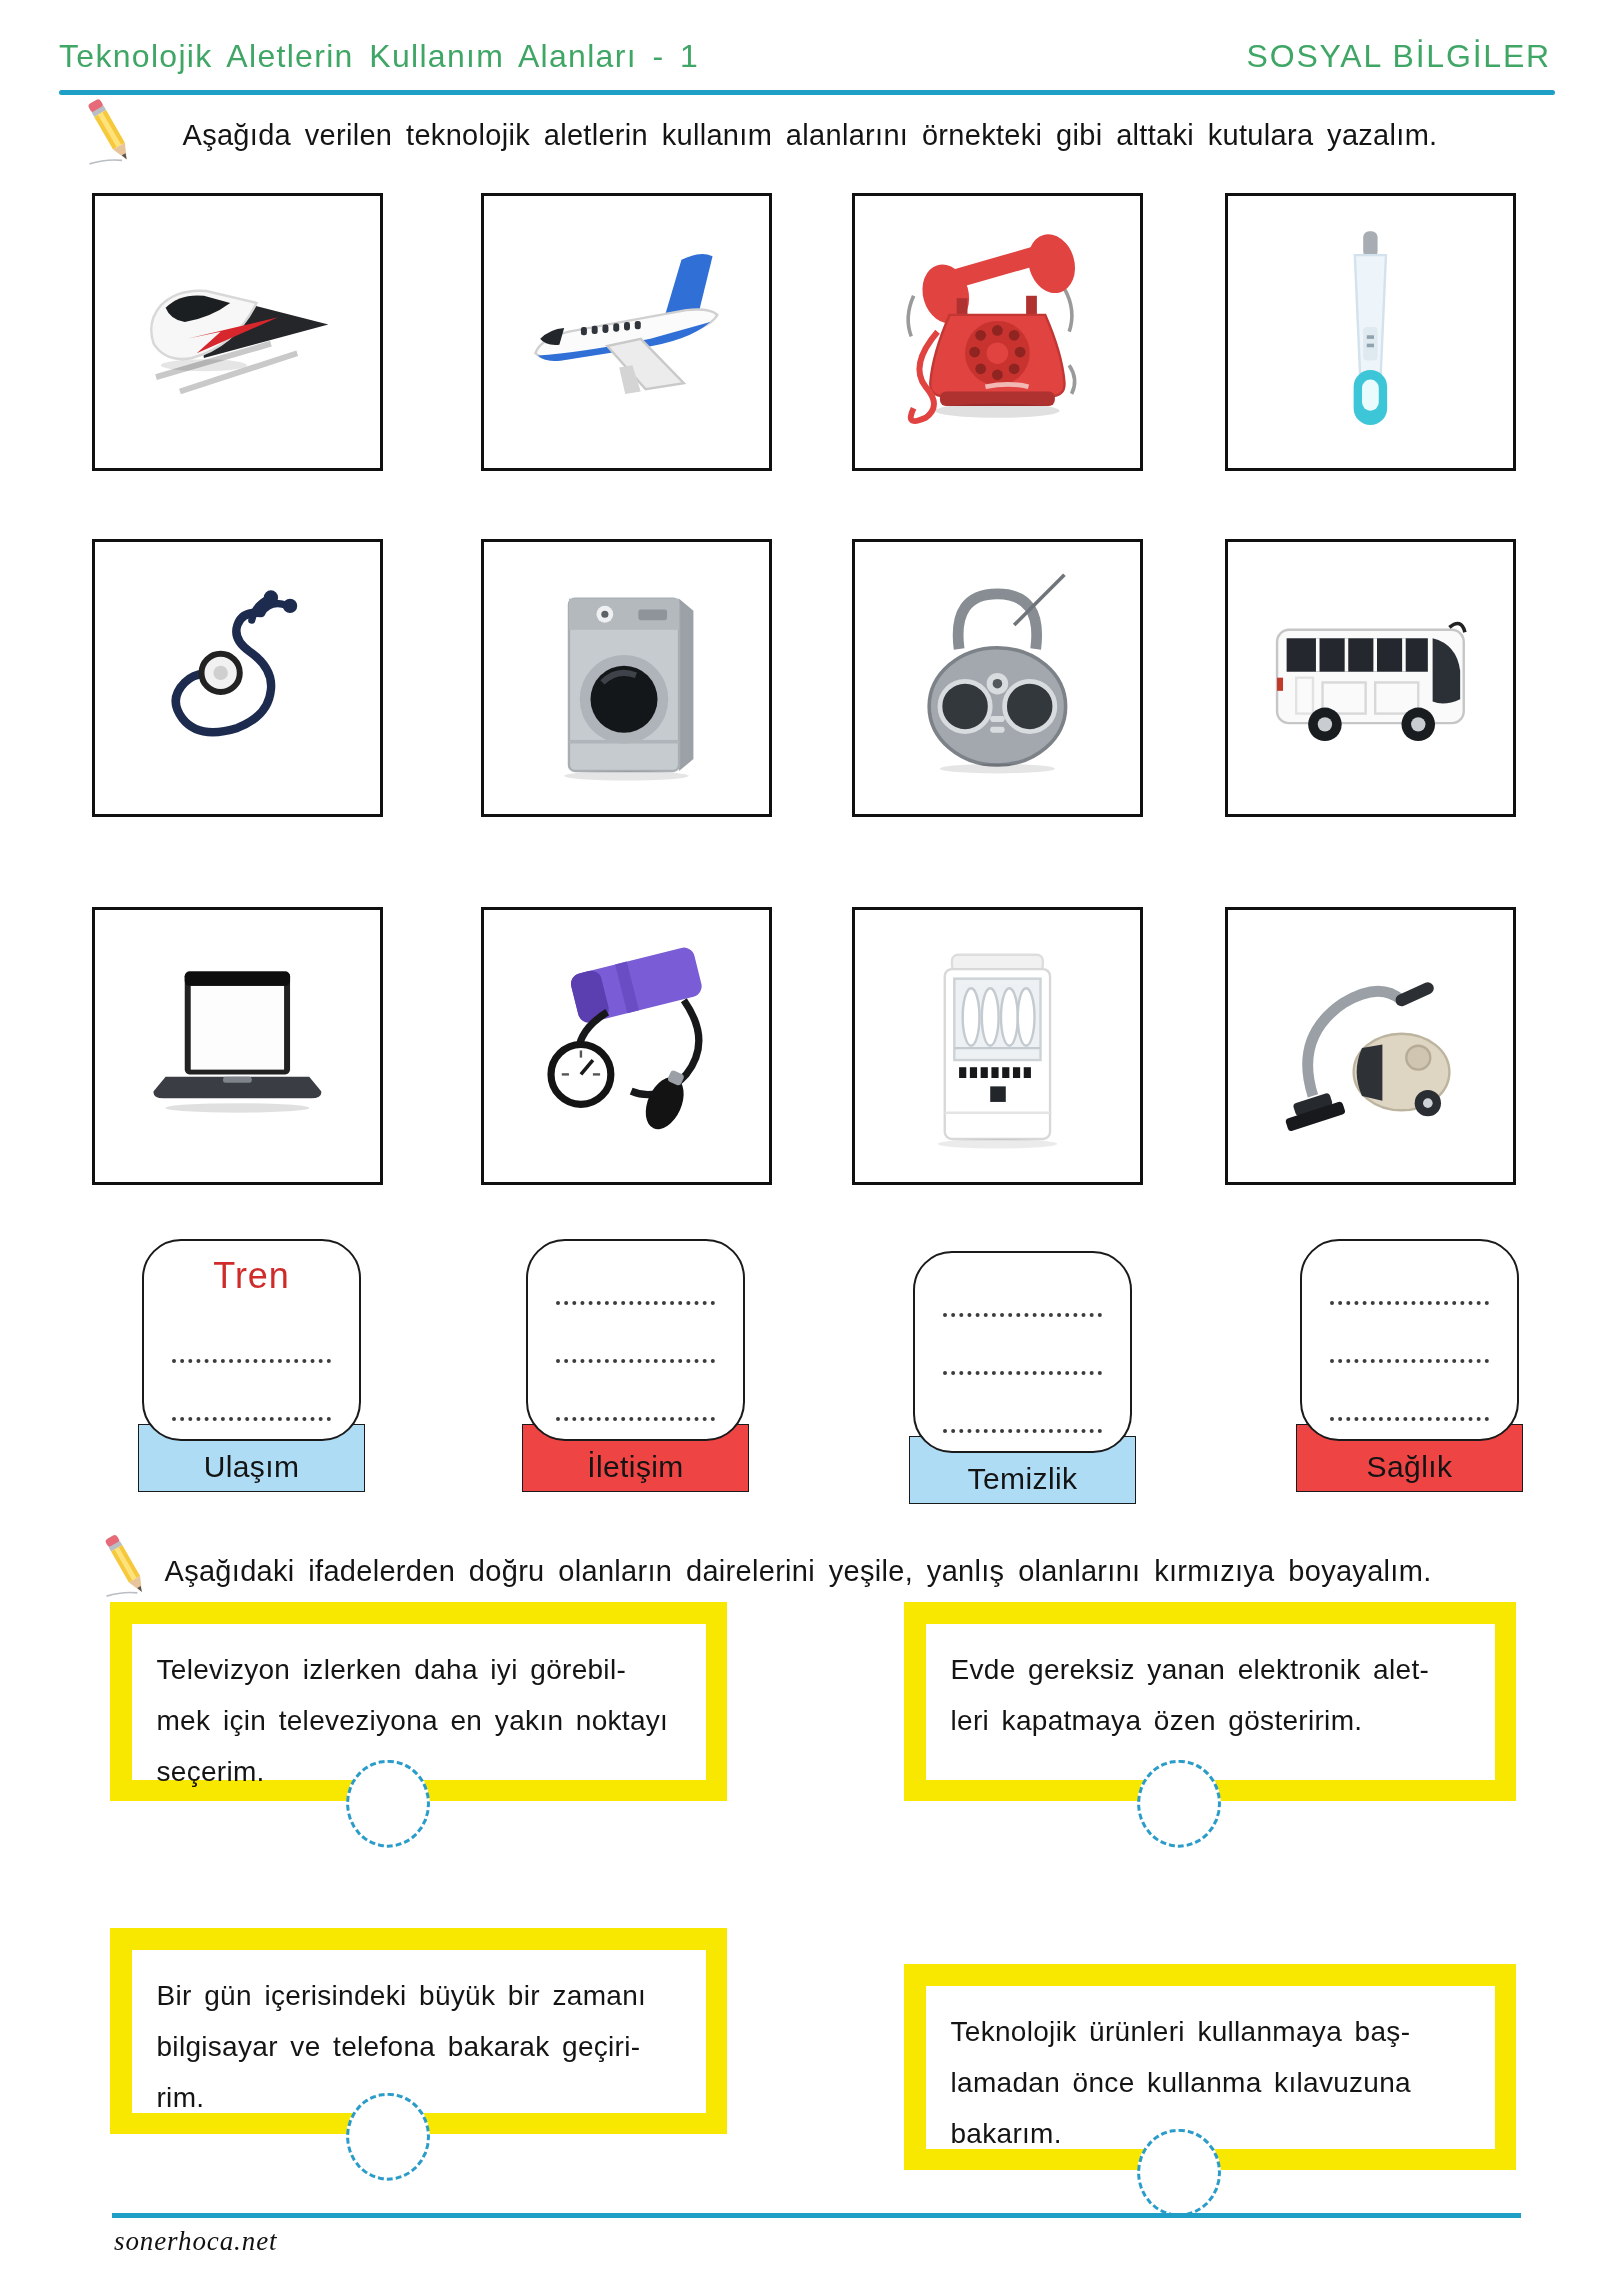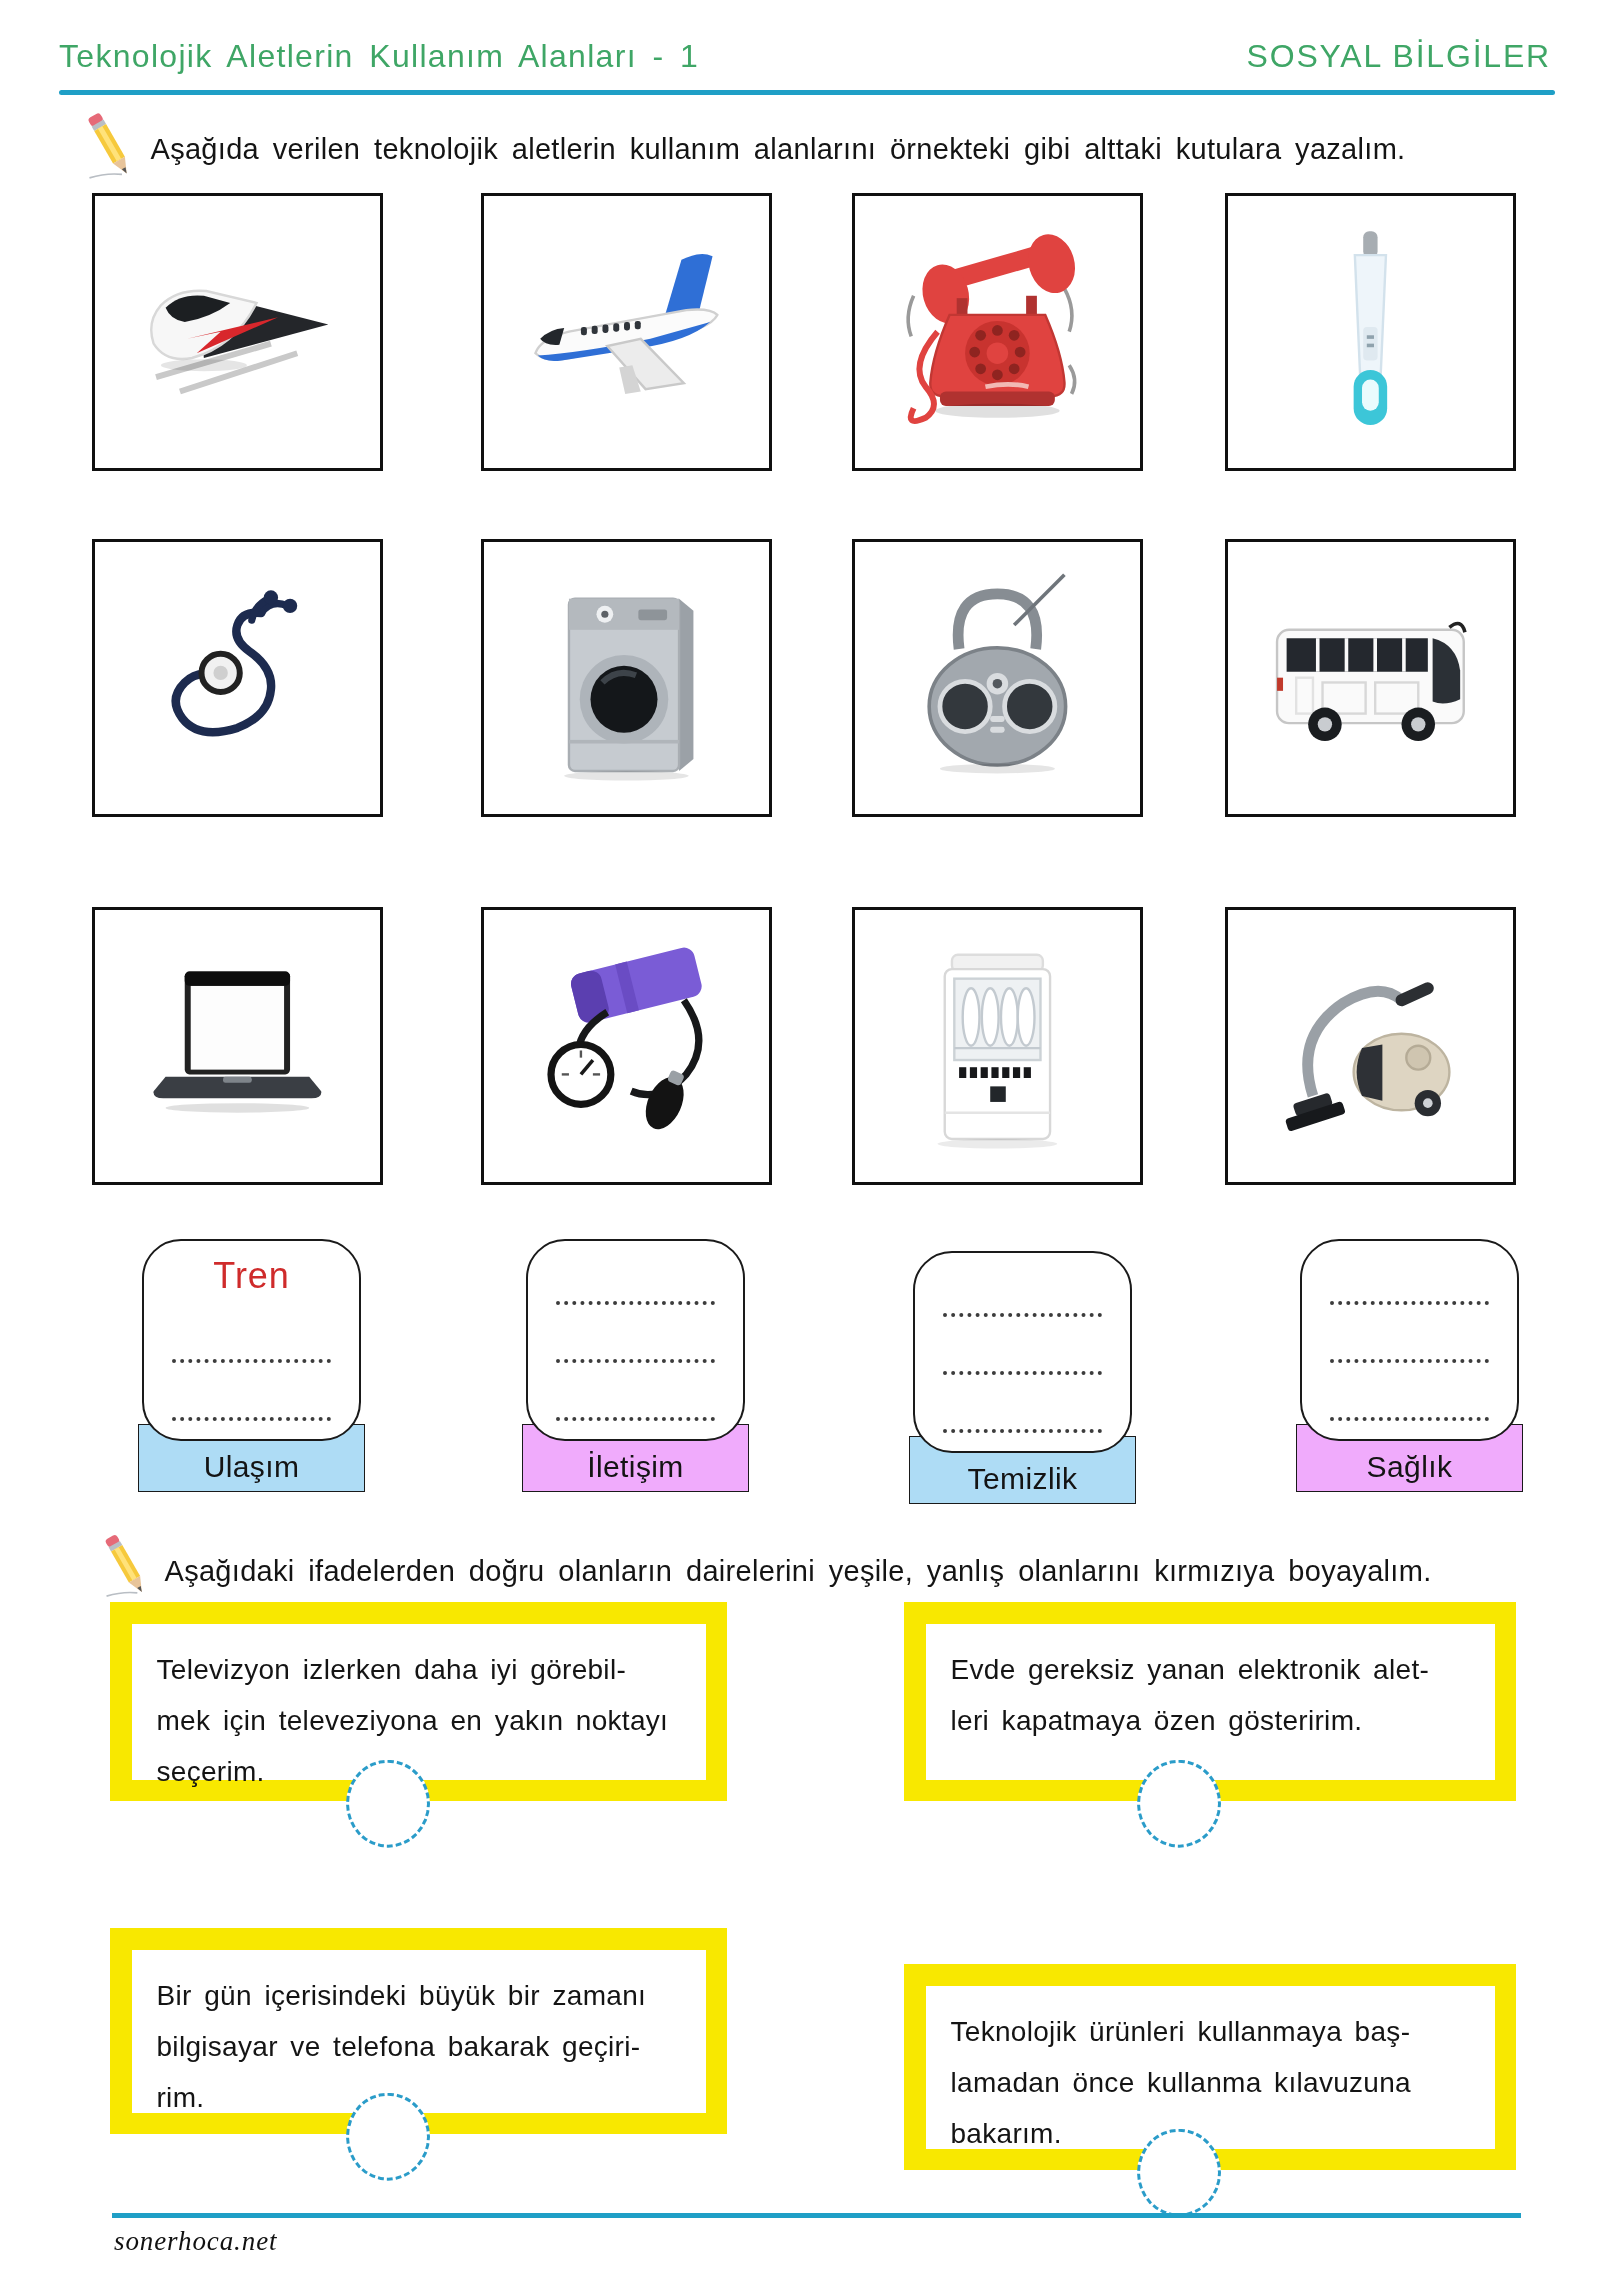--- a/index.html
+++ b/index.html
@@ -19,21 +19,21 @@
   
   .imgbox{position:absolute;width:291px;height:278px;border:3.6px solid #101010;background:#ffffff;
           box-sizing:border-box;display:flex;align-items:center;justify-content:center;}
   .imgbox svg{width:88%;height:88%;}
 
   
   .answer{position:absolute;top:1239px;width:219px;height:253px;}
   .band{position:absolute;left:-3.6px;right:-3.6px;bottom:0;height:68px;border:1.8px solid #1a1a1a;
         box-sizing:border-box;display:flex;align-items:flex-end;justify-content:center;padding-bottom:7.2px;}
   .band-blue{background:#aedcf5;}
-  .band-orange{background:#f0abfc;text-align:right;}
+  .band-orange{background:#ef4444;text-align:right;}
   .band span{font-size:30px;letter-spacing:0.4px;color:#141414;}
   .card{position:absolute;left:0;right:0;top:0;height:202px;background:#ffffff;border:2.7px solid #1a1a1a;
         border-radius:39px;box-sizing:border-box;}
   .example{position:absolute;left:0;right:0;top:14.3px;text-align:center;font-size:36px;color:#cf2b2b;letter-spacing:0.9px;}
   .dline{position:absolute;left:13%;width:74%;border-bottom:4.5px dotted #3c3c3c;height:0;}
   .dl1{top:60px}.dl2{top:118px}.dl3{top:176px}
 
   
   .stmt{position:absolute;background:#f8e800;box-sizing:border-box;padding:21.5px;}
   .stmt-inner{width:100%;height:100%;background:#ffffff;box-sizing:border-box;padding:21.5px 25px;}
@@ -48,21 +48,21 @@
 </style>
 </head>
 <body>
 
 <div class="page">
 
   <div class="title">Teknolojik Aletlerin Kullanım Alanları - 1</div>
   <div class="subject">SOSYAL BİLGİLER</div>
   <div class="hrule"></div>
 
-  <div class="instr" style="left:82px;top:106px;">
+  <div class="instr" style="left:82px;top:92px;gap:32px;">
     <svg width="56" height="77" viewBox="0 0 60 90">
       <g transform="rotate(-30 30 45)">
         <rect x="22" y="6" width="16" height="11" rx="4" fill="#e66a78"></rect>
         <rect x="22" y="16" width="16" height="6" fill="#b9bec4"></rect>
         <rect x="22" y="22" width="16" height="44" fill="#f6c93c"></rect>
         <rect x="27" y="22" width="6" height="44" fill="#ffe27a"></rect>
         <polygon points="22,66 38,66 30,84" fill="#e8c49a"></polygon>
         <polygon points="27.5,77 32.5,77 30,84" fill="#555555"></polygon>
       </g>
       <path d="M6 84 Q26 78 44 80" stroke="#b9bec4" stroke-width="2" fill="none"></path>

